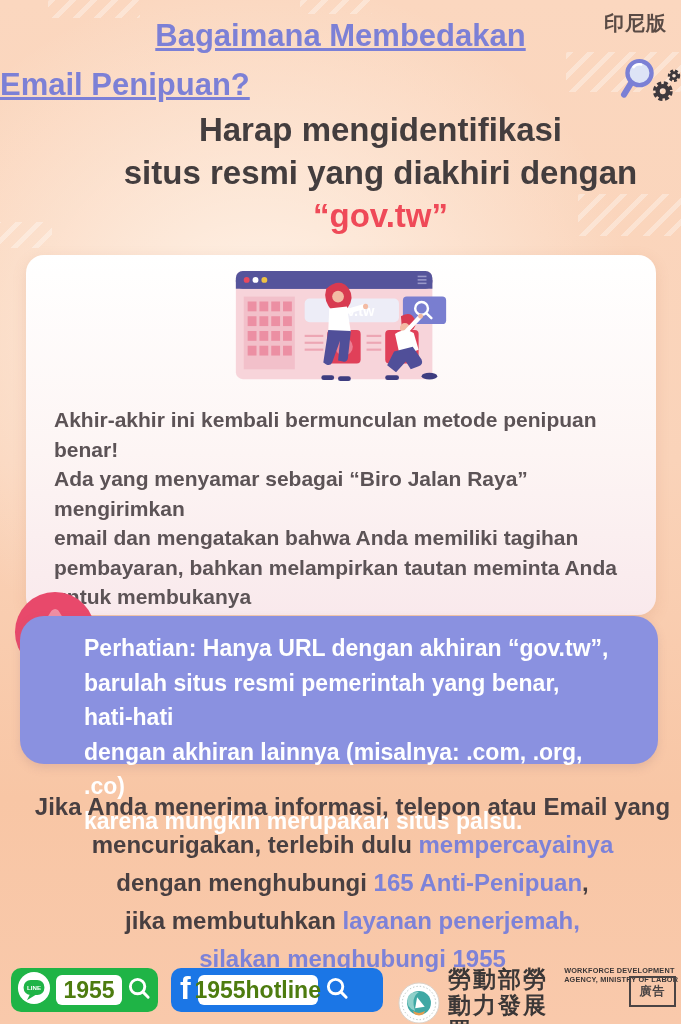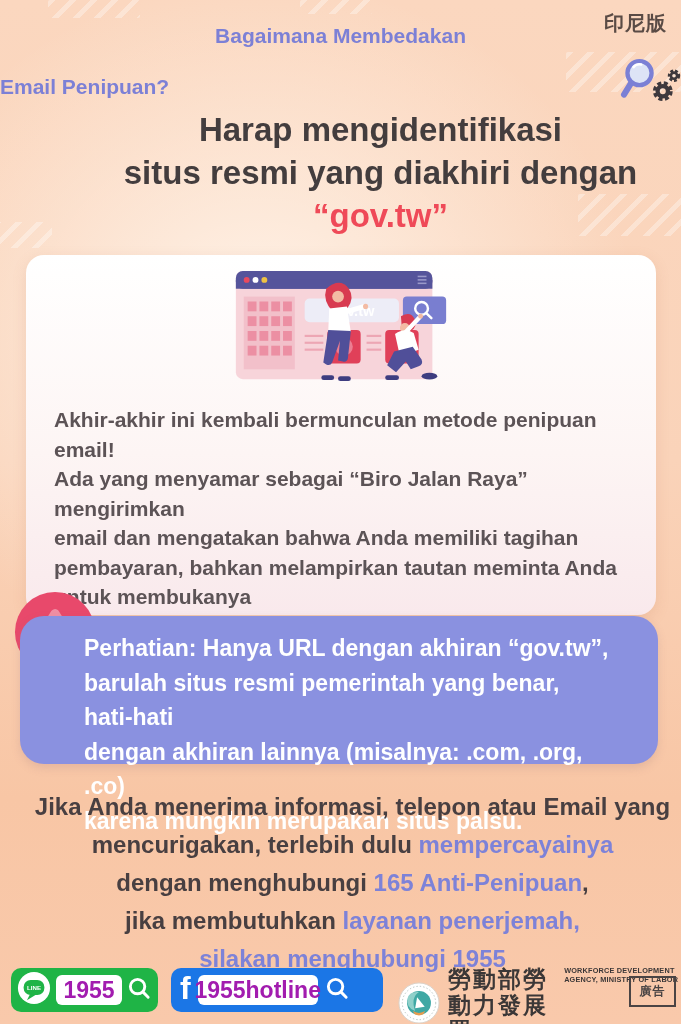--- a/index.html
+++ b/index.html
@@ -25,21 +25,21 @@
   .s-d{left:578px;top:194px;width:103px;height:42px;}
   .s-e{left:-6px;top:222px;width:58px;height:26px;}
 
   .version-badge{
     position:absolute;top:10px;right:14px;
     font-size:20px;font-weight:bold;color:#5a4b45;letter-spacing:1px;
   }
   .title{
     position:absolute;top:16px;left:0;width:100%;
     text-align:center;color:#7c80d6;font-weight:bold;
-    font-size:21px;line-height:39px;
+    font-size:31px;line-height:39px;text-decoration:underline;
   }
   .title-line2{display:flex;align-items:center;justify-content:space-between;gap:18px;}
   .subtitle{
     position:absolute;top:108px;left:0;width:100%;
     text-align:center;color:#433d3e;font-weight:bold;
     font-size:33px;line-height:43px;padding-left:40px;
   }
   .subtitle .gov{color:#ef4a58;}
 
   .card{
@@ -86,21 +86,21 @@
     display:flex;align-items:center;gap:5px;padding:0 6px;box-sizing:border-box;
   }
   .fb-btn{
     position:absolute;left:171px;top:2px;width:212px;height:44px;
     background:#1b76e6;border-radius:10px;
     display:flex;align-items:center;gap:7px;padding:0 9px;box-sizing:border-box;
   }
   .search-field{
     background:#ffffff;border-radius:6px;height:30px;
     display:flex;align-items:center;justify-content:center;
-    font-size:23px;font-weight:bold;color:#a21caf;
+    font-size:23px;font-weight:bold;color:#4d7c0f;
   }
   .line-field{width:66px;}
   .fb-field{width:120px;}
   .fb-letter{font-size:32px;font-weight:bold;color:#ffffff;line-height:30px;margin-top:-4px;}
   .agency{position:absolute;left:398px;top:0px;display:flex;align-items:center;gap:8px;}
   .agency-names{display:flex;}
   .agency-zh{font-size:23px;font-weight:bold;color:#3b3737;letter-spacing:2px;line-height:26px;}
   .agency-en{font-size:7.3px;font-weight:bold;color:#3b3737;letter-spacing:.2px;}
   .ad-box{
     position:absolute;left:629px;top:10px;width:43px;height:27px;
@@ -215,21 +215,21 @@
         <path d="M181,68 L195,53" stroke="#ffffff" stroke-width="4.5" stroke-linecap="round" fill="none"></path>
         <circle cx="196" cy="52" r="2.5" fill="#f3bba4"></circle>
         <path d="M169,88 l19,-5 l9,13 q2,5 -3,7 l-8,3 l-5,-8 l-10,11 l-9,-7 Z" fill="#504f99"></path>
         <ellipse cx="205" cy="113" rx="8" ry="3.4" fill="#3e3d80"></ellipse>
         <rect x="160" y="112" width="14" height="5" rx="2.4" fill="#3e3d80"></rect>
       </svg>
       </span>
     </div>
 
     <div class="body-text">
-      <div>Akhir-akhir ini kembali bermunculan metode penipuan email!</div>
+      <div>Akhir-akhir ini kembali bermunculan metode penipuan benar!</div>
       <div>Ada yang menyamar sebagai “Biro Jalan Raya” mengirimkan</div>
       <div>email dan mengatakan bahwa Anda memiliki tagihan</div>
       <div>pembayaran, bahkan melampirkan tautan meminta Anda</div>
       <div>untuk membukanya</div>
     </div>
 
     <div class="warn-row">
       <span>
         <svg viewBox="0 0 66 66" width="62" height="62" aria-hidden="true">
           <circle cx="33" cy="33" r="26" fill="none" stroke="#e75b6e" stroke-width="7"></circle>

